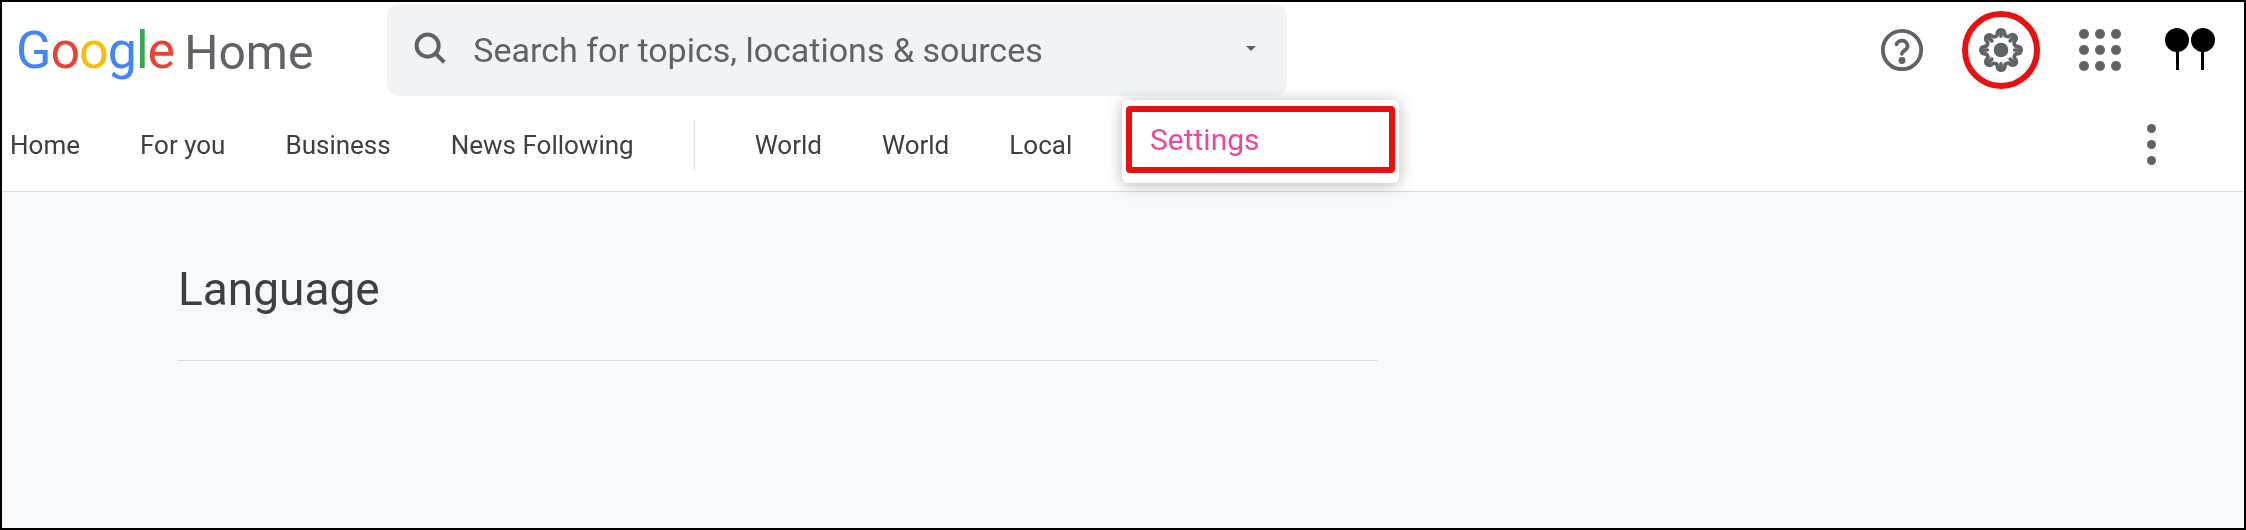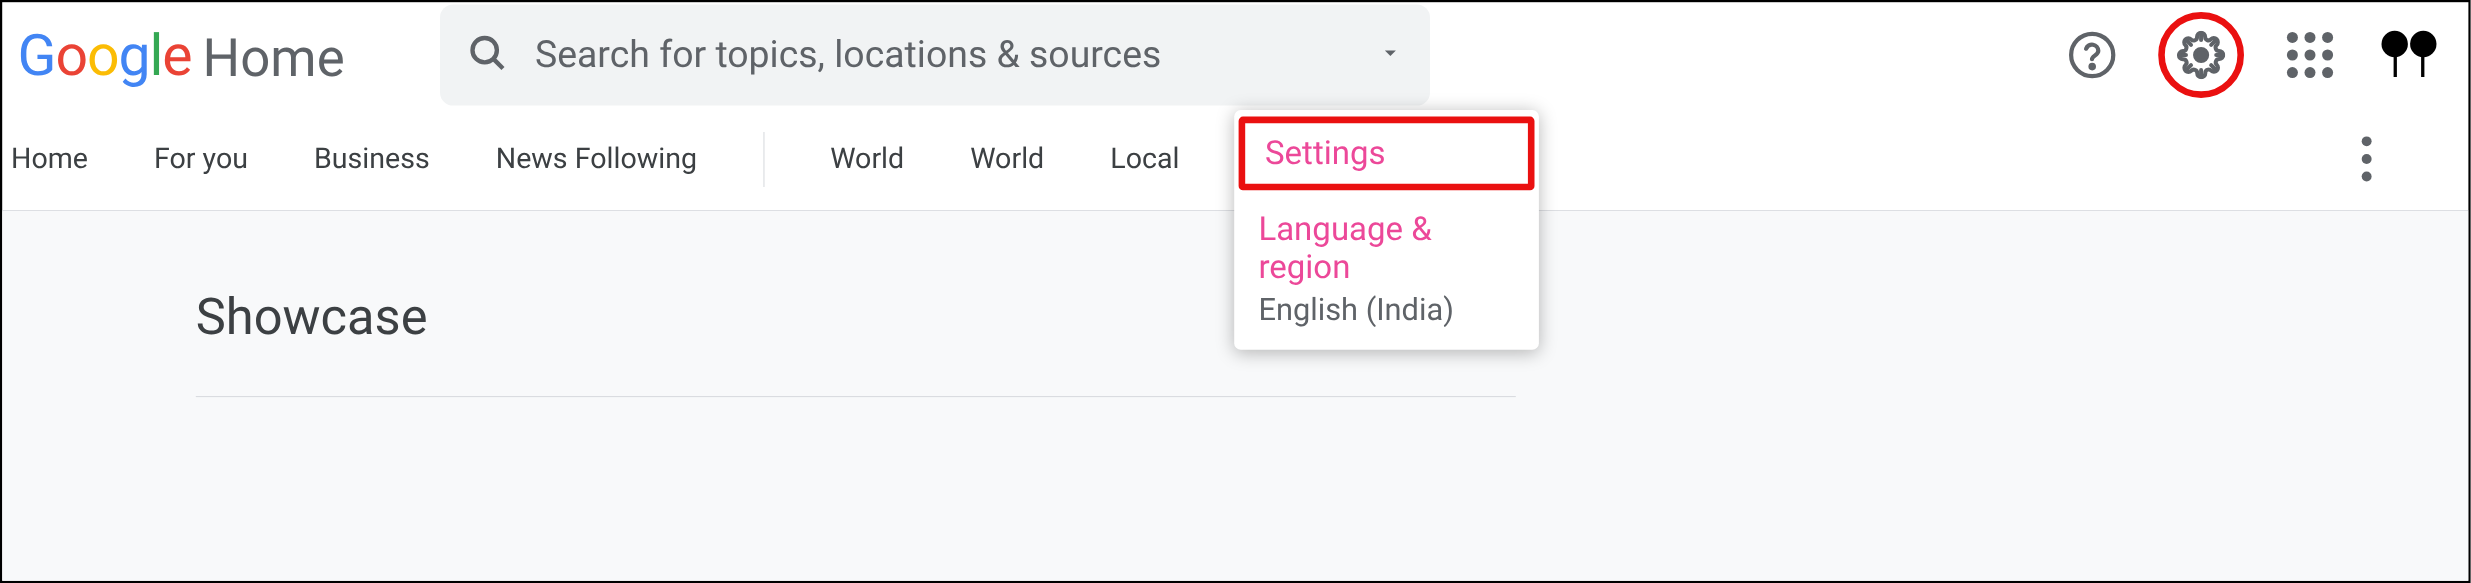--- a/index.html
+++ b/index.html
@@ -46,21 +46,21 @@
       margin-left: 4px;
     }
     .search-bar {
       flex: 0 0 900px;
       display: flex;
       align-items: center;
       background: #f1f3f4;
       border-radius: 12px;
       height: 92px;
       padding: 0 24px;
-      margin-left: 17px;
+      margin-left: 4px;
     }
     .search-icon {
       color: #5f6368;
       margin-right: 24px;
     }
     .search-input {
       flex: 1;
       border: none;
       background: transparent;
       font-size: 34px;
@@ -297,24 +297,20 @@
   <div class="nav-item">Local</div>
   <div class="nav-item">Business</div>
   <div class="nav-more">
     <span></span>
       <span></span>
       <span></span>
   </div>
 </div>
 
 <div class="content-area">
-  <div class="section-title">Showcase</div>
+  <div class="section-title">Language</div>
 </div>
 
 <div class="settings-menu">
   <div class="menu-item settings-highlight">
     <div class="menu-item-title">Settings</div>
   </div>
-  <div class="menu-item">
-    <div class="menu-item-title">Language &amp; region</div>
-    <div class="menu-item-sub">English (India)</div>
-  </div>
 </div>
 
 </body></html>

